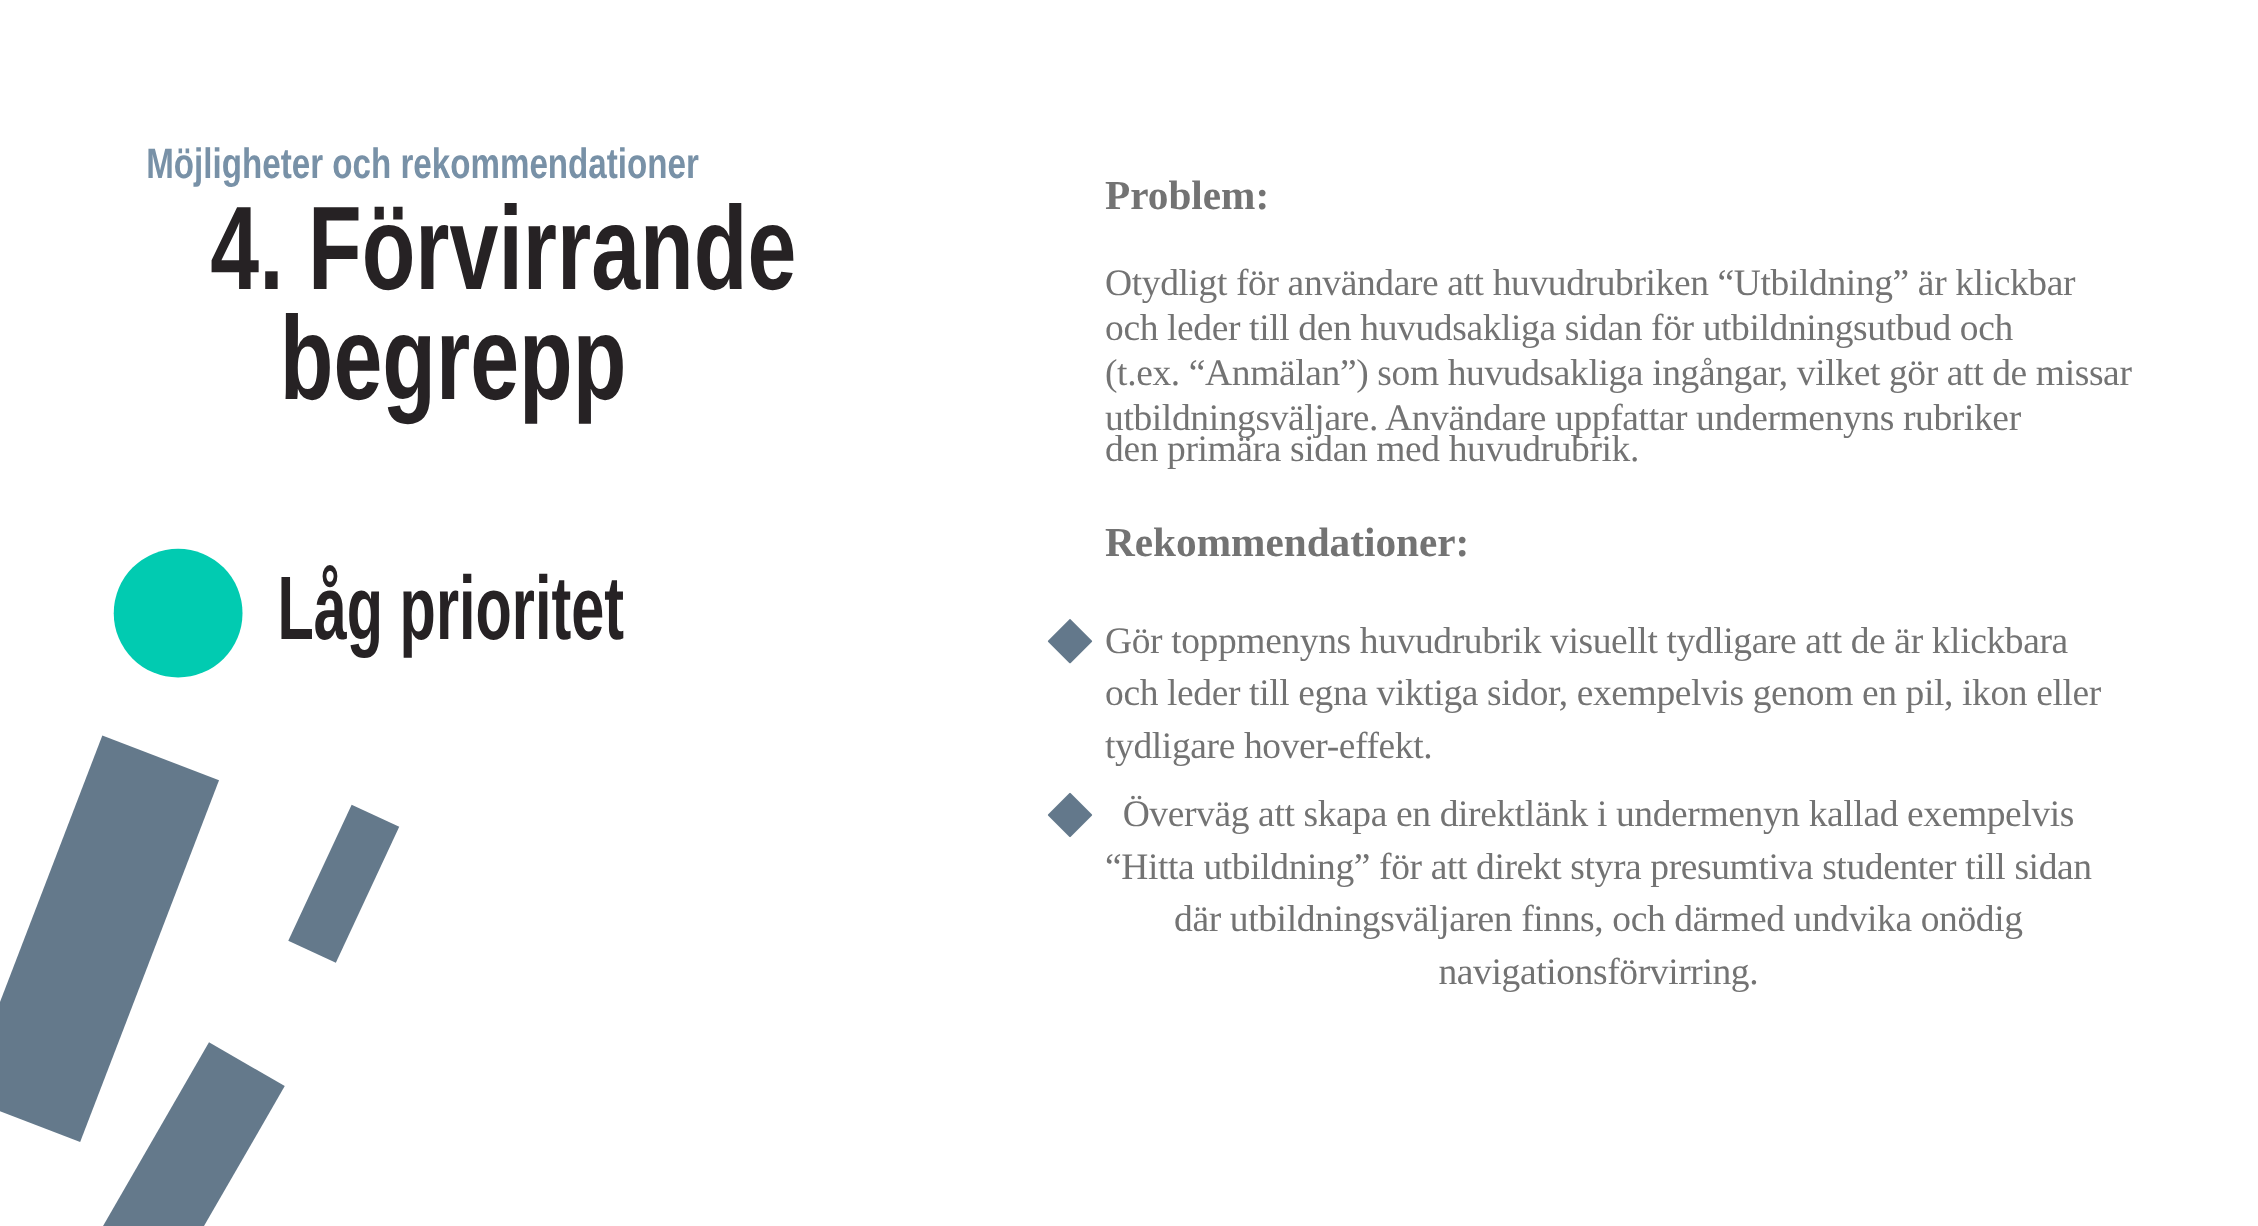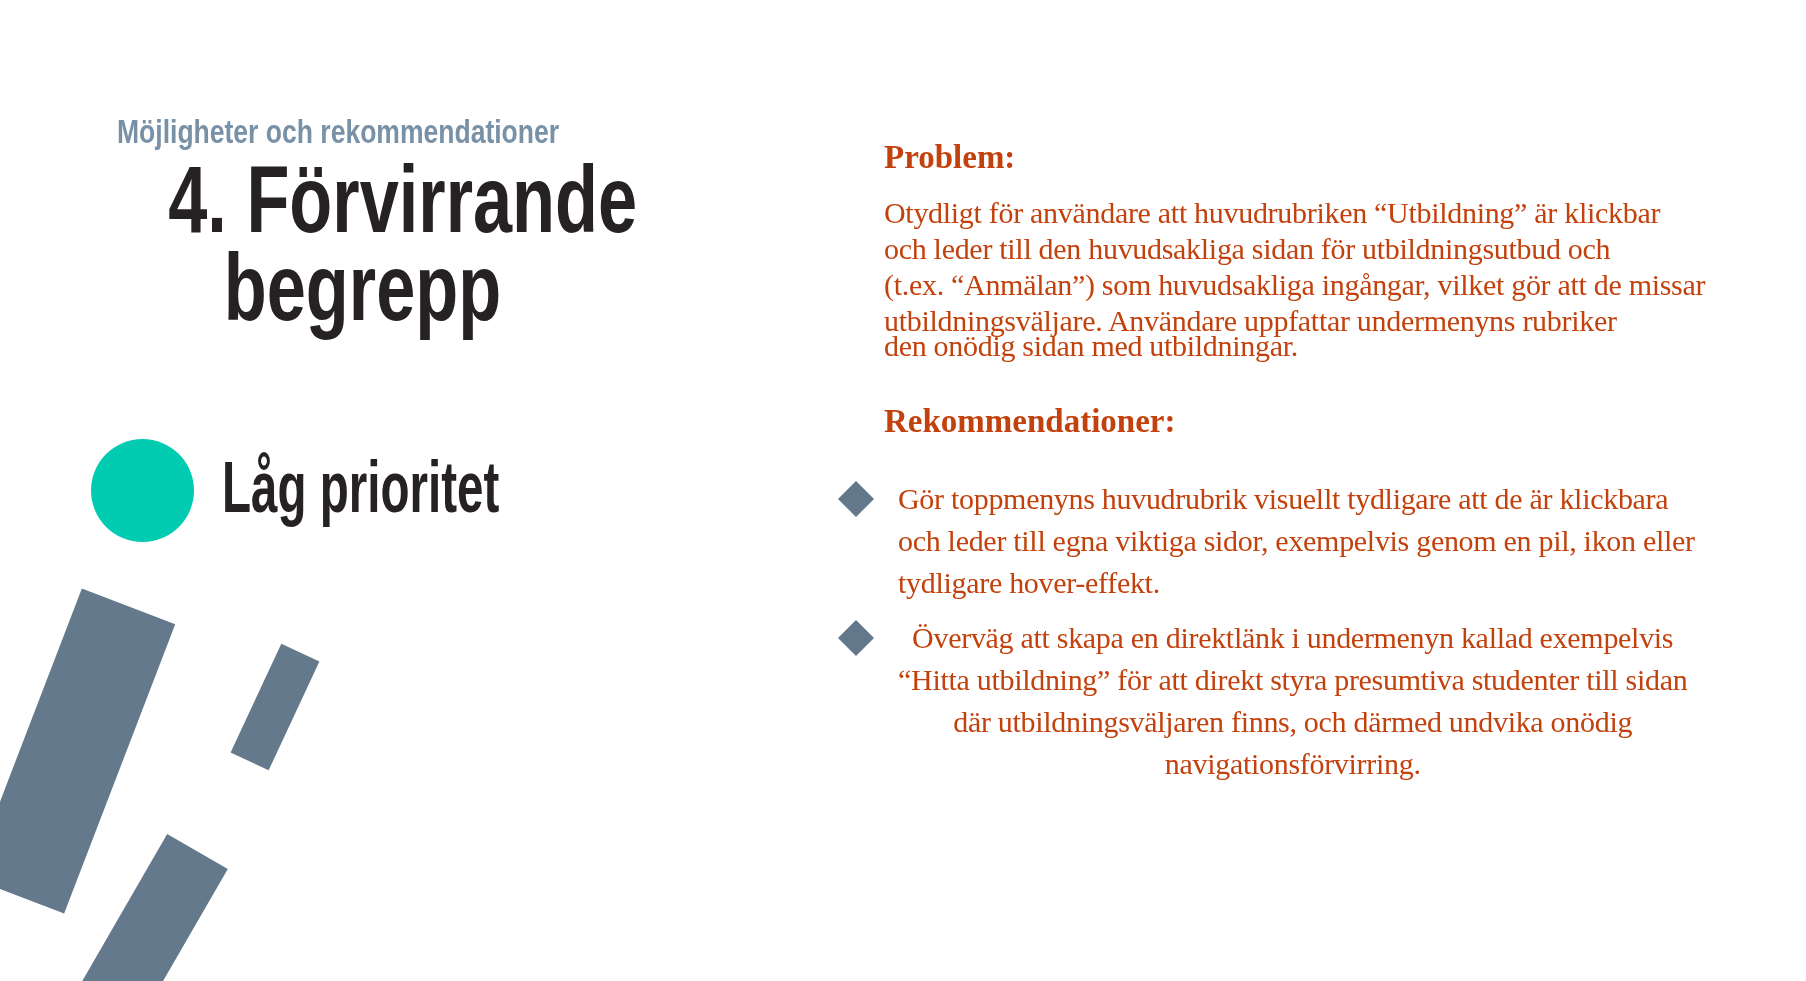--- a/index.html
+++ b/index.html
@@ -41,36 +41,36 @@
   
   .deco { position: absolute; background: #64798b; }
   .deco-a { left: 23px;  top: 596px; width: 100px; height: 310px; transform: rotate(21deg); }
   .deco-b { left: 254px; top: 647px; width: 42px;  height: 120px; transform: rotate(25deg); }
   .deco-c { left: 120px; top: 840px; width: 70px;  height: 170px; transform: rotate(30deg); }
 
   
   .content {
     position: absolute; left: 884px; top: 137px; width: 920px;
     font-family: "Liberation Serif", "DejaVu Serif", serif;
-    color: #c2410c;
+    color: #737373;
   }
   .section-heading {
     font-size: 33px; font-weight: bold; line-height: 40px;
     margin: 0;
   }
   .rek-heading { margin-top: 37px; }
-  .problem-para { margin-top: 18px; }
+  .problem-para { margin-top: 32px; }
   .para-line {
     font-size: 30px; line-height: 36px; letter-spacing: -0.3px;
     white-space: nowrap;
   }
   .para-line:last-child { margin-top: -11px; }
 
   .rek-list { margin-top: 37px; }
-  .rek-item { display: flex; gap: 24px; margin-left: -46px; }
+  .rek-item { display: flex; gap: 10px; margin-left: -46px; }
   .rek-item + .rek-item { margin-top: 13px; text-align: center; }
   .diamond {
     flex: none; width: 36px; height: 36px; margin-top: 3px;
     background: #63788b;
     clip-path: polygon(50% 0, 100% 50%, 50% 100%, 0 50%);
   }
   .rek-text {
     font-size: 30px; line-height: 42px; letter-spacing: -0.3px;
     white-space: pre;
   }
@@ -96,21 +96,21 @@
 
   <div class="content">
 
     <h3 class="section-heading">Problem:</h3>
 
     <div class="problem-para">
       <div class="para-line">Otydligt för användare att huvudrubriken “Utbildning” är klickbar</div>
       <div class="para-line">och leder till den huvudsakliga sidan för utbildningsutbud och</div>
       <div class="para-line">(t.ex. “Anmälan”) som huvudsakliga ingångar, vilket gör att de missar</div>
       <div class="para-line">utbildningsväljare. Användare uppfattar undermenyns rubriker</div>
-      <div class="para-line">den onödig sidan med utbildningar.</div>
+      <div class="para-line">den primära sidan med huvudrubrik.</div>
     </div>
 
     <h3 class="section-heading rek-heading">Rekommendationer:</h3>
 
     <div class="rek-list">
       <div class="rek-item">
         <span class="diamond"></span>
         <span class="rek-text">Gör toppmenyns huvudrubrik visuellt tydligare att de är klickbara
 och leder till egna viktiga sidor, exempelvis genom en pil, ikon eller
 tydligare hover-effekt.</span>

